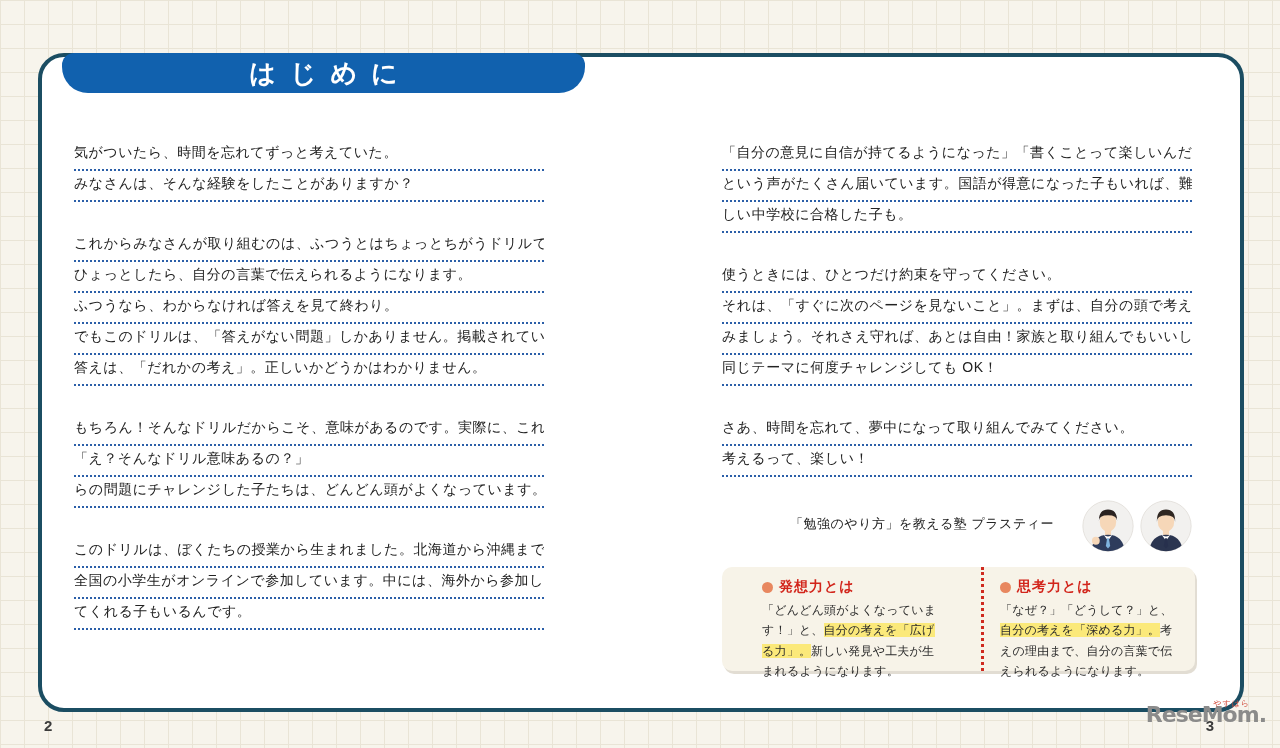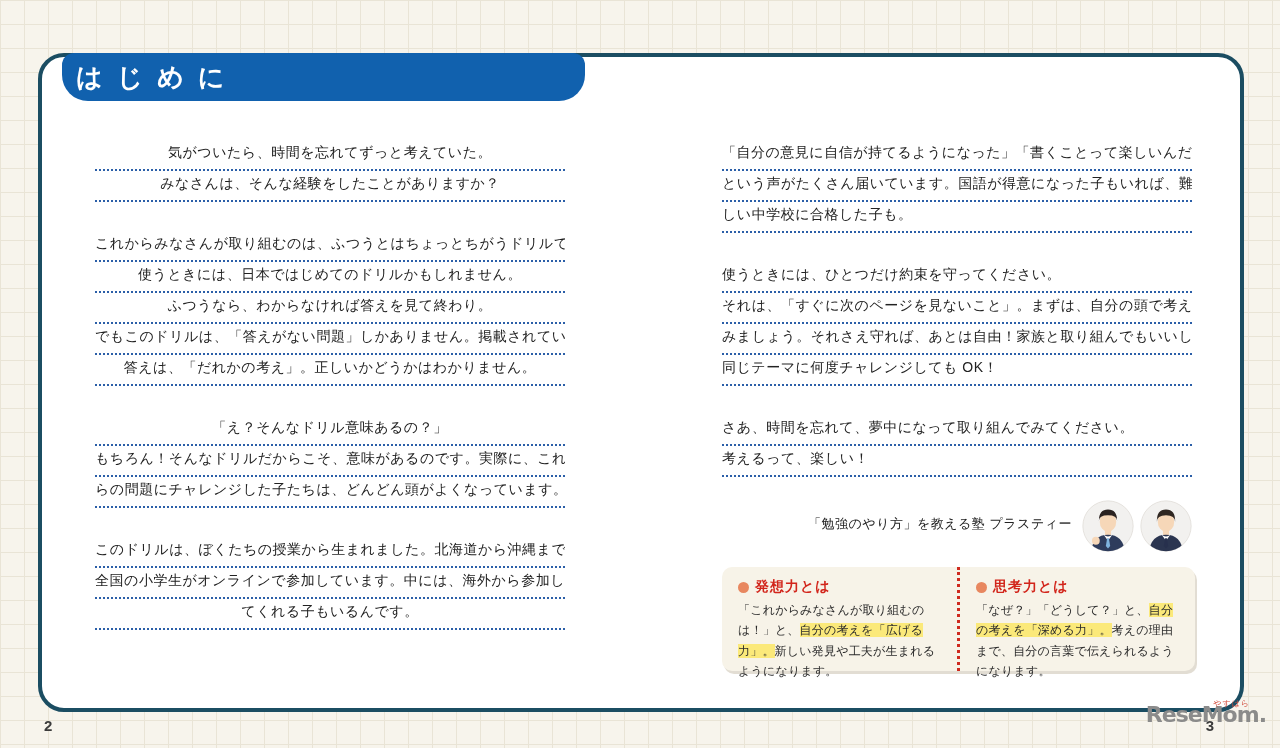--- a/index.html
+++ b/index.html
@@ -21,53 +21,53 @@
     background-image:
       linear-gradient(#e9e4d6 1px, transparent 1px),
       linear-gradient(90deg,#e9e4d6 1px, transparent 1px);
     background-size:24px 24px;
   }
   .card{
     position:absolute;left:38px;top:53px;width:1206px;height:659px;
     background:#ffffff;border:4px solid var(--card-border);border-radius:26px;
   }
   .banner{
-    position:absolute;left:20px;top:-4px;width:523px;height:48px;
+    position:absolute;left:20px;top:-4px;width:523px;height:40px;
     background:var(--banner-blue);
     border-radius:12px 12px 26px 26px;
-    display:flex;align-items:center;z-index:2;
+    display:flex;align-items:center;justify-content:center;z-index:2;
   }
   .banner span{
     color:#ffffff;font-weight:bold;font-size:26px;letter-spacing:14px;padding-left:14px;
   }
   .col{position:absolute;top:83px;width:470px;}
-  .col-left{left:53px;text-align:center;}
+  .col-left{left:32px;}
   .col-right{left:680px;}
   .para{margin-bottom:29px;}
   .text-line{
     height:31px;padding-top:4px;overflow:hidden;white-space:nowrap;
     font-size:14px;letter-spacing:0.5px;color:#222222;
     border-bottom:2px dotted var(--underline-blue);
   }
   .author{
     position:absolute;left:680px;top:428px;width:470px;height:82px;
-    display:flex;align-items:center;justify-content:flex-end;gap:10px;
+    display:flex;align-items:center;justify-content:flex-end;gap:28px;
   }
   .author-text{text-align:right;color:#222;}
   .affiliation{font-size:13px;letter-spacing:0.5px;margin-bottom:4px;}
   .names{font-size:17px;font-weight:bold;letter-spacing:1px;}
   .names ruby rt{font-size:8px;font-weight:normal;letter-spacing:0;}
   .avatars{display:flex;gap:6px;}
   .avatar{width:52px;height:52px;}
   .info-boxes{
     position:absolute;left:680px;top:510px;width:473px;height:104px;
     display:flex;background:var(--box-bg);border-radius:10px;
     box-shadow:2px 3px 0 rgba(190,180,158,0.45);
   }
-  .info-box{flex:1;padding:11px 14px 10px 16px;}
+  .info-box{flex:1;padding:11px 14px 10px 16px;margin-left:24px;}
   .info-box + .info-box{border-left:3px dotted #cf2a1f;}
   .box-head{display:flex;align-items:center;gap:6px;margin-bottom:4px;}
   .bullet{width:11px;height:11px;border-radius:50%;background:var(--bullet-orange);display:inline-block;}
   .box-title{color:var(--box-title-red);font-weight:bold;font-size:14px;letter-spacing:1px;}
   .box-body{font-size:12px;line-height:1.7;color:#2b2b2b;letter-spacing:0.2px;}
   .box-body .hl{background:var(--highlight-yellow);}
   .pageno-left{position:absolute;left:44px;bottom:14px;font-size:15px;font-weight:bold;color:#3b3b3b;}
   .logo-wrap{position:absolute;right:14px;bottom:6px;height:40px;}
   .logo-text{
     position:relative;z-index:2;font-family:"DejaVu Sans",sans-serif;
@@ -86,28 +86,28 @@
       <span>はじめに</span>
     </div>
 
     <div class="col col-left" id="left-col">
         <div class="para">
           <div class="text-line">気がついたら、時間を忘れてずっと考えていた。</div>
           <div class="text-line">みなさんは、そんな経験をしたことがありますか？</div>
         </div>
         <div class="para">
           <div class="text-line">これからみなさんが取り組むのは、ふつうとはちょっとちがうドリルです。</div>
-          <div class="text-line">使うときには、日本ではじめてのドリルかもしれません。</div>
+          <div class="text-line">ひょっとしたら、自分の言葉で伝えられるようになります。</div>
           <div class="text-line">ふつうなら、わからなければ答えを見て終わり。</div>
           <div class="text-line">でもこのドリルは、「答えがない問題」しかありません。掲載されている</div>
           <div class="text-line">答えは、「だれかの考え」。正しいかどうかはわかりません。</div>
         </div>
         <div class="para">
+          <div class="text-line">もちろん！そんなドリルだからこそ、意味があるのです。実際に、これ</div>
           <div class="text-line">「え？そんなドリル意味あるの？」</div>
-          <div class="text-line">もちろん！そんなドリルだからこそ、意味があるのです。実際に、これ</div>
           <div class="text-line">らの問題にチャレンジした子たちは、どんどん頭がよくなっています。</div>
         </div>
         <div class="para">
           <div class="text-line">このドリルは、ぼくたちの授業から生まれました。北海道から沖縄まで、</div>
           <div class="text-line">全国の小学生がオンラインで参加しています。中には、海外から参加し</div>
           <div class="text-line">てくれる子もいるんです。</div>
         </div>
       </div>
     <div class="col col-right" id="right-col">
         <div class="para">
@@ -167,21 +167,21 @@
         </svg>
       </div>
     </div>
 
     <div class="info-boxes" id="info-boxes">
         <div class="info-box">
           <div class="box-head">
             <span class="bullet"></span>
             <span class="box-title">発想力とは</span>
           </div>
-          <div class="box-body"><span>「これからみなさんが取り組むのは！」と、</span><span class="hl">自分の考えを「広げる力」。</span><span>新しい発見や工夫が生まれるようになります。</span></div>
+          <div class="box-body"><span>「どんどん頭がよくなっています！」と、</span><span class="hl">自分の考えを「広げる力」。</span><span>新しい発見や工夫が生まれるようになります。</span></div>
         </div>
         <div class="info-box">
           <div class="box-head">
             <span class="bullet"></span>
             <span class="box-title">思考力とは</span>
           </div>
           <div class="box-body"><span>「なぜ？」「どうして？」と、</span><span class="hl">自分の考えを「深める力」。</span><span>考えの理由まで、自分の言葉で伝えられるようになります。</span></div>
         </div>
       </div>
   </div>

